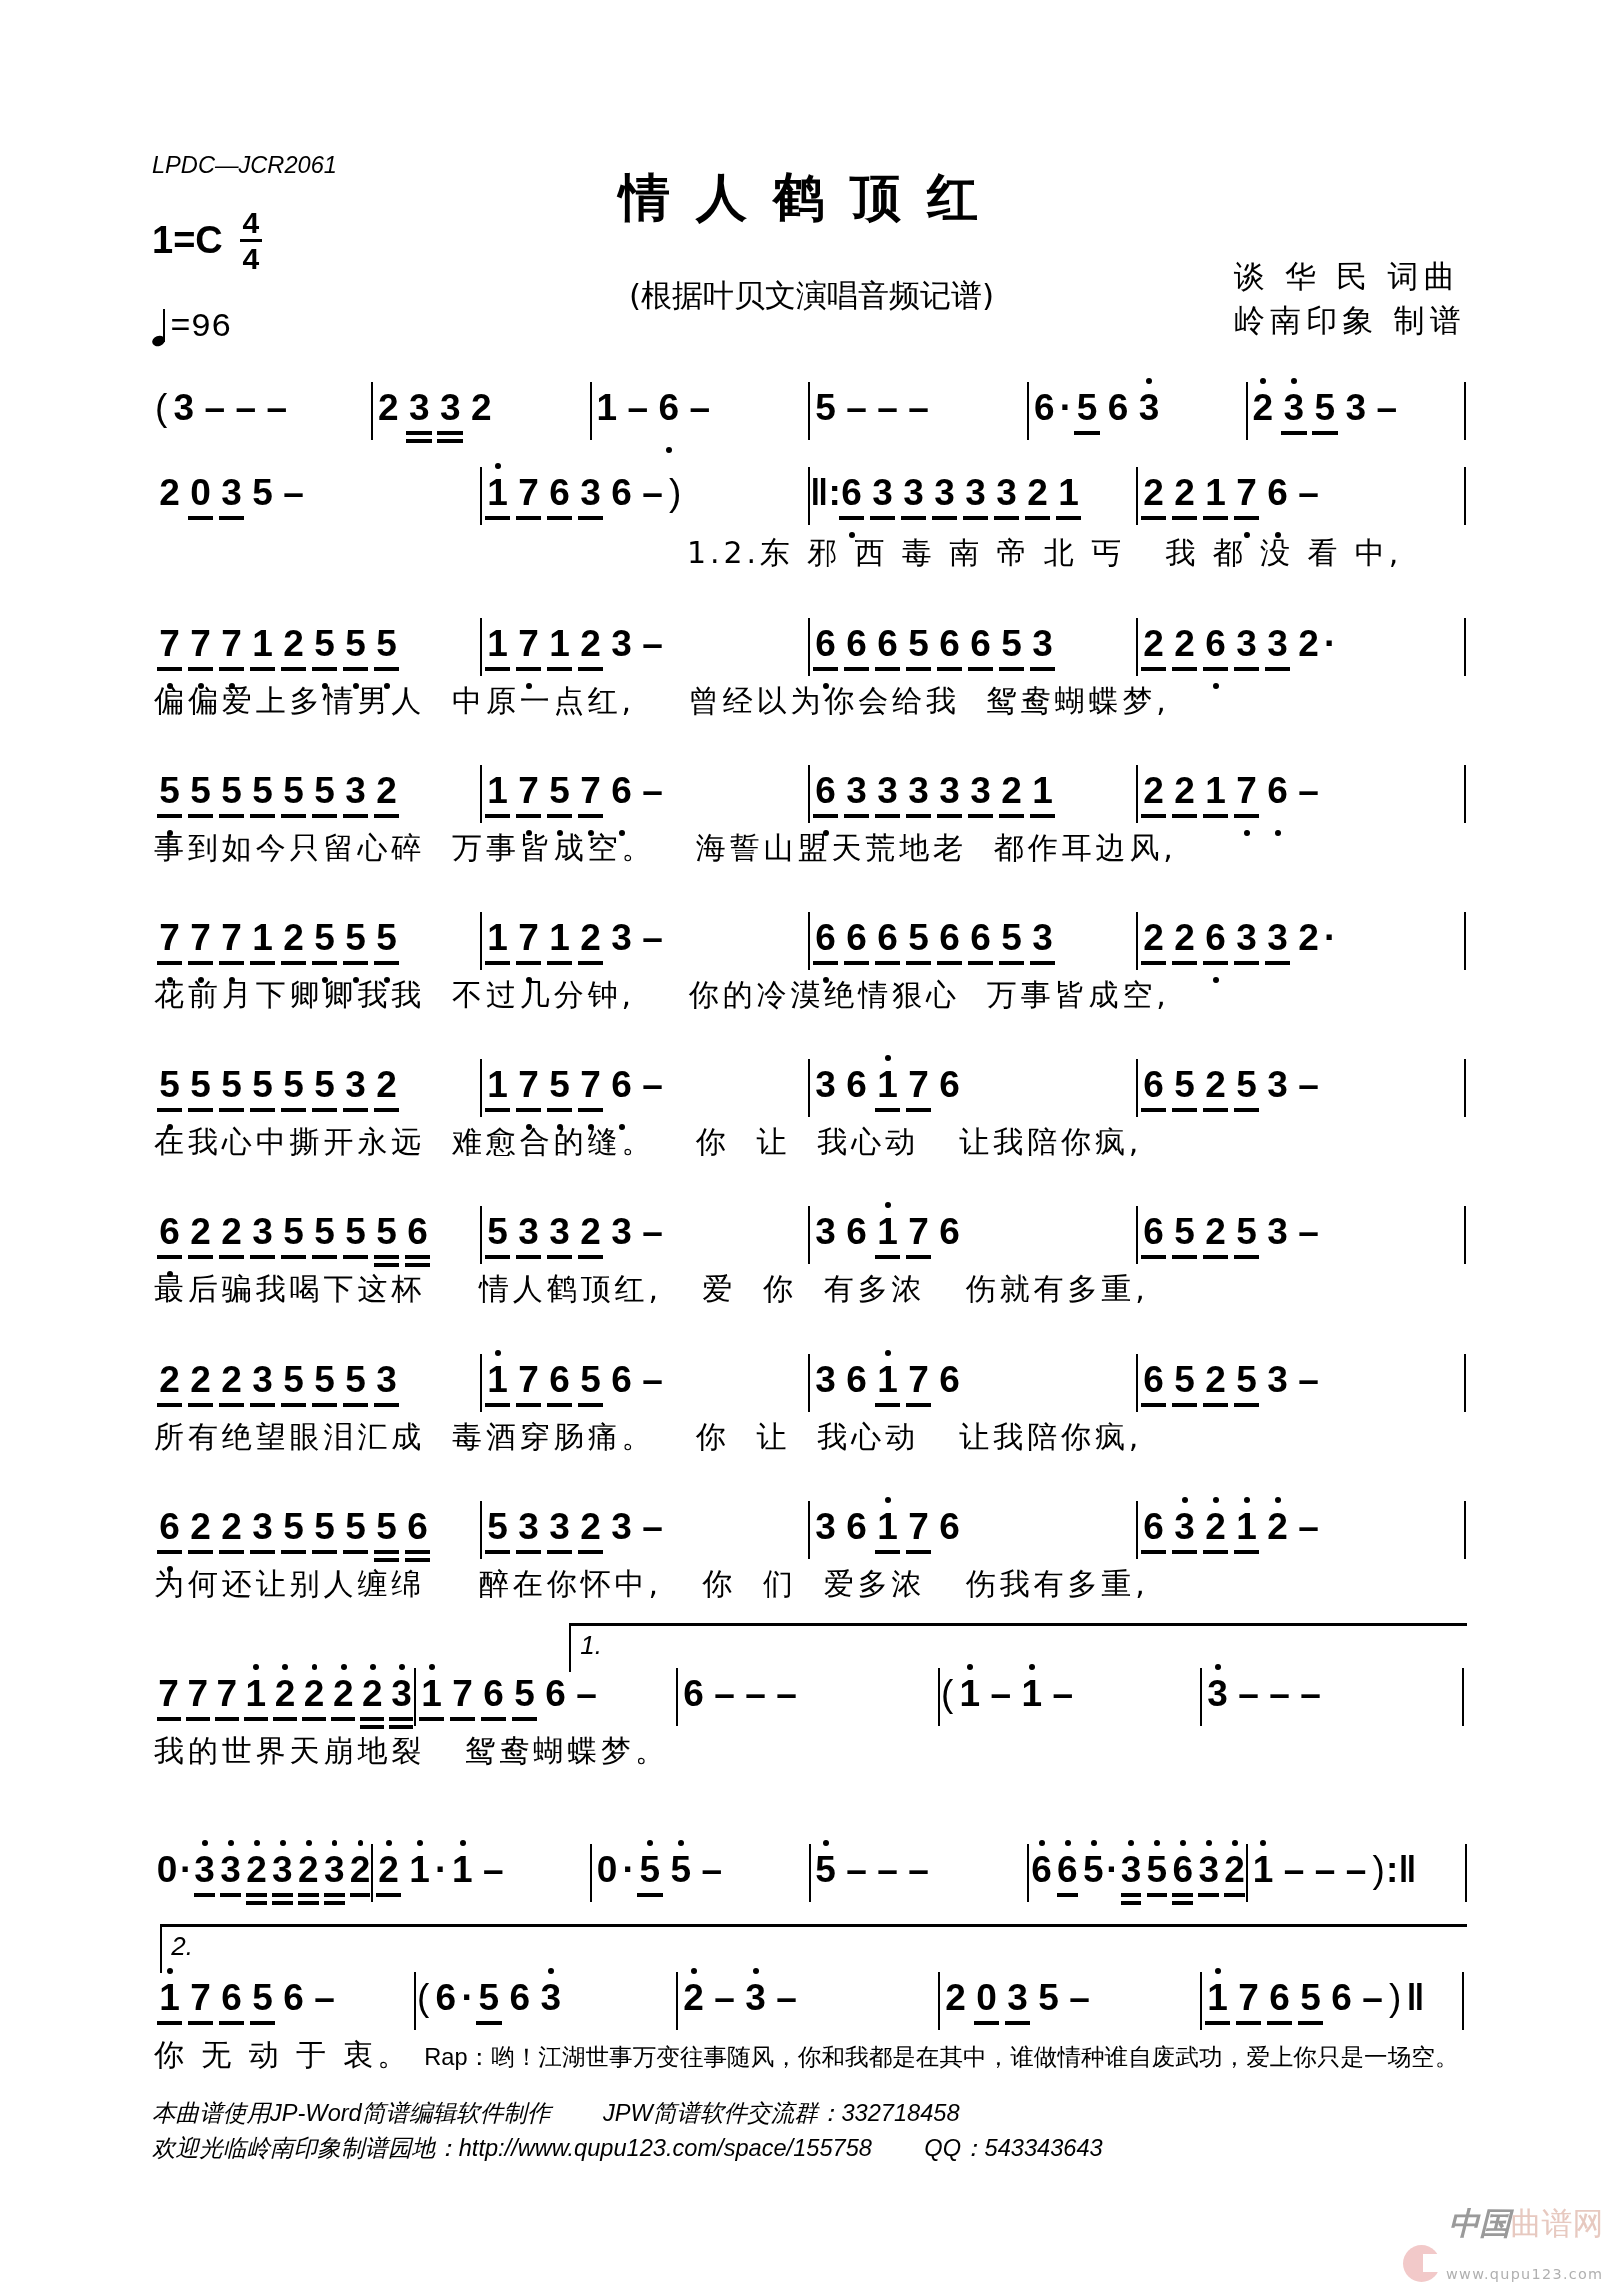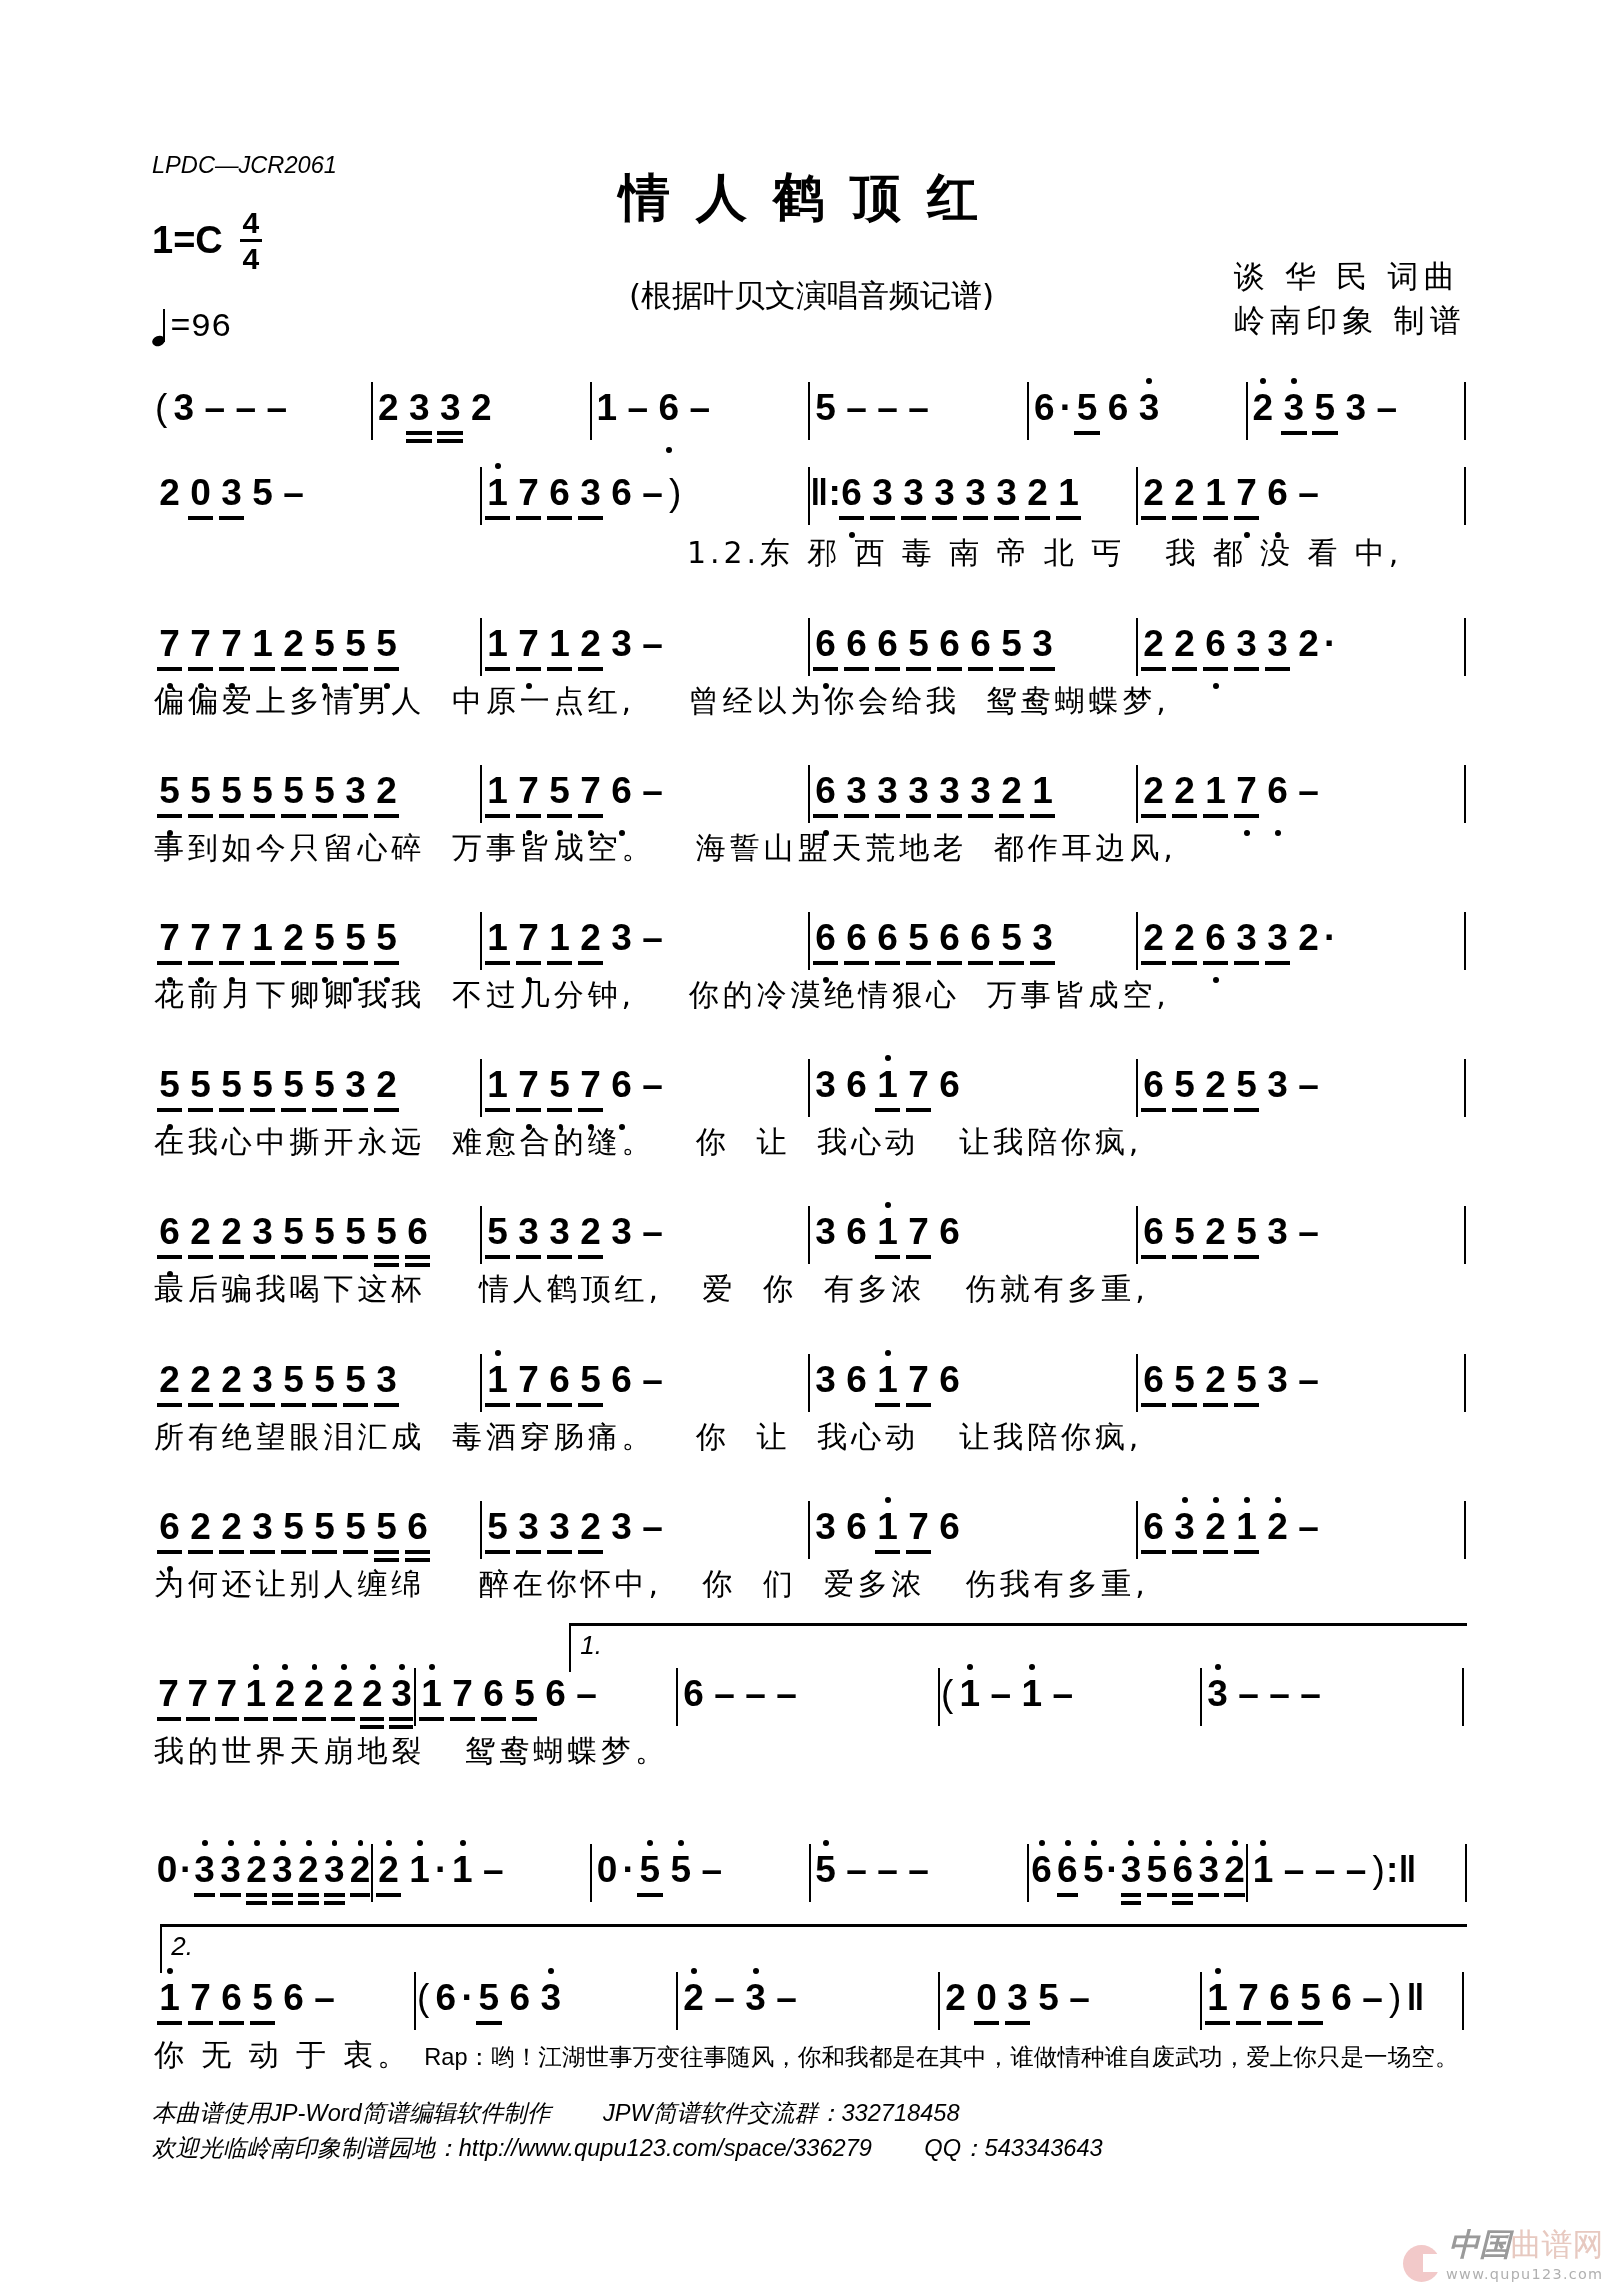--- a/index.html
+++ b/index.html
@@ -31,21 +31,21 @@
   .nt.paren { width:14.4px; font-weight:normal; }
   .nt.dot-aug { width:11.8px; }
   .lyric { position:absolute; left:154px; font-size:30px; letter-spacing:3.9px; white-space:pre; font-family:"DejaVu Sans", sans-serif; }
   .volta { position:absolute; border-top:3.3px solid #000; border-left:2px solid #000; height:46px; }
   .volta span { position:absolute; left:9.2px; top:3.9px; font-style:italic; font-size:26px; font-family:"Liberation Sans", sans-serif; }
   .rap { font-size:23.6px; letter-spacing:0; font-family:"Liberation Sans", sans-serif; }
   .footer { left:152px; font-style:italic; font-size:23.6px; font-family:"Liberation Sans", sans-serif; white-space:pre; }
   .wm { right:19.6px; bottom:13px; display:flex; align-items:flex-end; gap:6.5px; }
   .wm .logo { width:37px; height:37px; border-radius:50%; background:#f2c9c9; position:relative; }
   .wm .logo::after { content:""; position:absolute; right:-2.6px; top:9.2px; width:19.6px; height:18.3px; background:#fff; }
-  .wm .txt { display:flex; flex-direction:column; align-items:flex-end; }
+  .wm .txt { display:flex; flex-direction:column; align-items:flex-end;gap:21px; }
   .wm .big { font-size:31px; font-family:"DejaVu Serif", serif; }
   .wm .big b { color:#9a9a9a; font-style:italic; }
   .wm .big i { color:#e7c9c0; font-style:normal; }
   .wm .small { font-size:14.4px; color:#b0b0b0; letter-spacing:1.3px; }
 </style>
 </head>
 <body>
 
 <div class="abs code-id">LPDC—JCR2061</div>
 <div class="abs title">情人鹤顶红</div>
@@ -632,21 +632,21 @@
     <div class="lyric" style="top: 975px;">花前月下卿卿我我  不过几分钟,    你的冷漠绝情狠心  万事皆成空,</div>
     <div class="lyric" style="top: 1122px;">在我心中撕开永远  难愈合的缝。   你  让  我心动   让我陪你疯,</div>
     <div class="lyric" style="top: 1269px;">最后骗我喝下这杯    情人鹤顶红,   爱  你  有多浓   伤就有多重,</div>
     <div class="lyric" style="top: 1417px;">所有绝望眼泪汇成  毒酒穿肠痛。   你  让  我心动   让我陪你疯,</div>
     <div class="lyric" style="top: 1564px;">为何还让别人缠绵    醉在你怀中,   你  们  爱多浓   伤我有多重,</div>
     <div class="lyric" style="top: 1731px;">我的世界天崩地裂   鸳鸯蝴蝶梦。</div>
     <div class="lyric" style="top: 2035px;">你 无 动 于 衷。<span class="rap">  Rap：哟！江湖世事万变往事随风，你和我都是在其中，谁做情种谁自废武功，爱上你只是一场空。</span></div>
   </div>
 
 <div class="abs footer" style="top:2097px">本曲谱使用JP-Word简谱编辑软件制作        JPW简谱软件交流群：332718458</div>
-<div class="abs footer" style="top:2132px">欢迎光临岭南印象制谱园地：http://www.qupu123.com/space/336279        QQ：543343643</div>
+<div class="abs footer" style="top:2132px">欢迎光临岭南印象制谱园地：http://www.qupu123.com/space/155758        QQ：543343643</div>
 
 <div class="abs wm">
   <div class="logo"></div>
   <div class="txt">
     <div class="big"><b>中国</b><i>曲谱网</i></div>
     <div class="small">www.qupu123.com</div>
   </div>
 </div>
 
 

